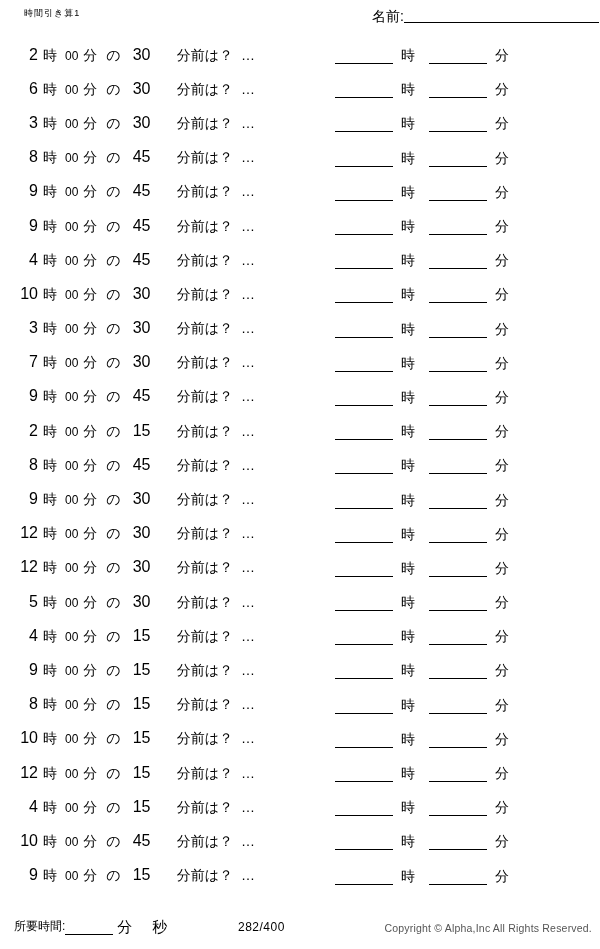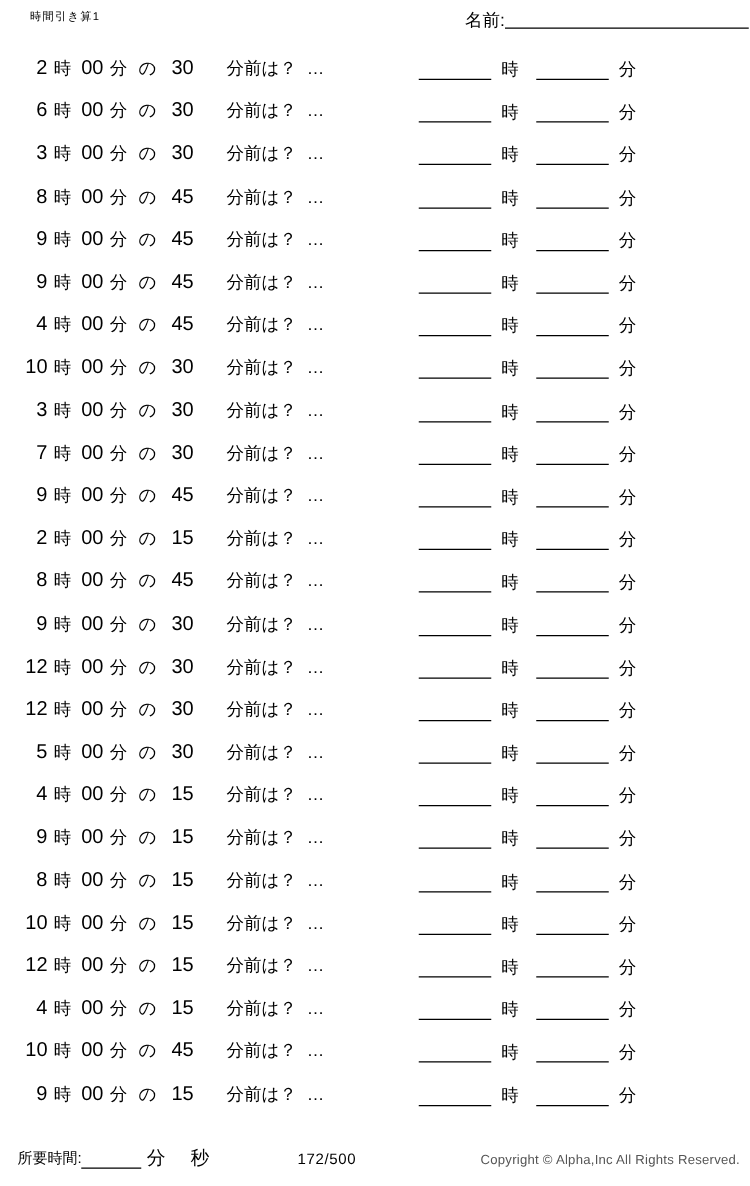--- a/index.html
+++ b/index.html
@@ -83,21 +83,21 @@
     text-align: right;
     font-size: 16px;
   }
   .unit {
     display: inline-block;
     padding: 0 4px 0 5px;
     font-size: 14px;
   }
   .min-num {
     display: inline-block;
-    font-size: 16px;
+    font-size: 12px;
     padding-left: 4px;
   }
   .of {
     display: inline-block;
     padding: 0 4px 0 5px;
     font-size: 14px;
   }
   .sub-num {
     display: inline-block;
     width: 24px;
@@ -653,17 +653,17 @@
       </div>
     </div>
 
   <div class="footer">
     <div class="time-taken">
       <span class="lbl">所要時間:</span>
       <span class="tblank"></span>
       <span class="tunit">分</span>
       <span class="tunit2">秒</span>
     </div>
-    <div class="page-id">172/500</div>
+    <div class="page-id">282/400</div>
     <div class="copyright">Copyright ©  Alpha,Inc All Rights Reserved.</div>
   </div>
 
 </div>
 
 </body></html>

